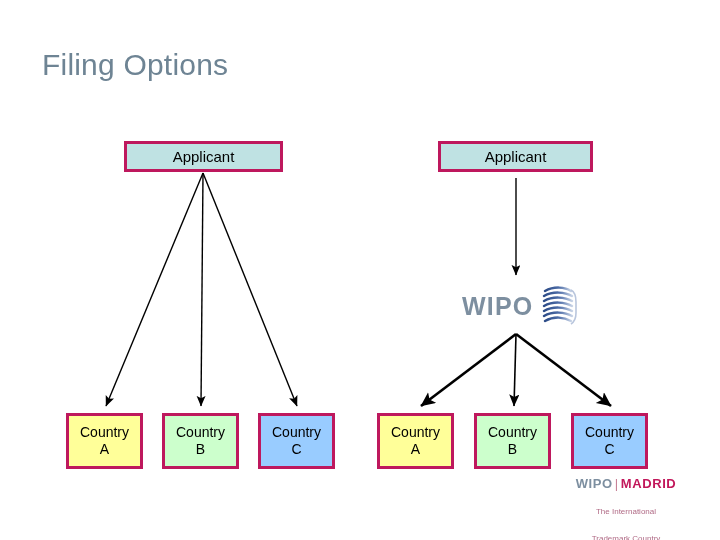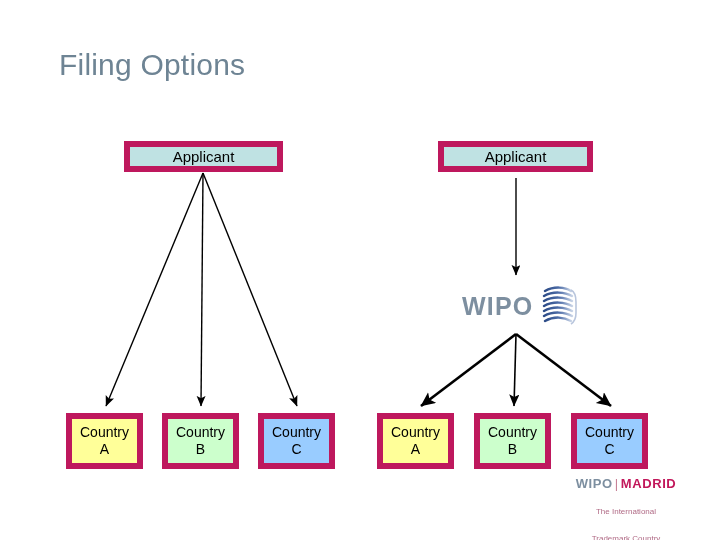--- a/index.html
+++ b/index.html
@@ -16,21 +16,21 @@
   .slide {
     position: relative;
     width: 720px;
     height: 540px;
     background: #ffffff;
   }
 
   
   .slide-title {
     position: absolute;
-    left: 59px;
+    left: 42px;
     top: 48px;
     font-size: 30px;
     font-weight: 400;
     color: #6e8494;
     letter-spacing: 0.2px;
     white-space: nowrap;
   }
 
   
   .diagram-svg {
@@ -38,21 +38,21 @@
     left: 0;
     top: 0;
     width: 720px;
     height: 540px;
   }
 
   
   .node-box {
     position: absolute;
     box-sizing: border-box;
-    border: 6px solid #be185d;
+    border: 3px solid #be185d;
     display: flex;
     align-items: center;
     justify-content: center;
     text-align: center;
     color: #000000;
     line-height: 1.18;
   }
   .applicant-box {
     background: #bfe2e3;
     font-size: 15px;

